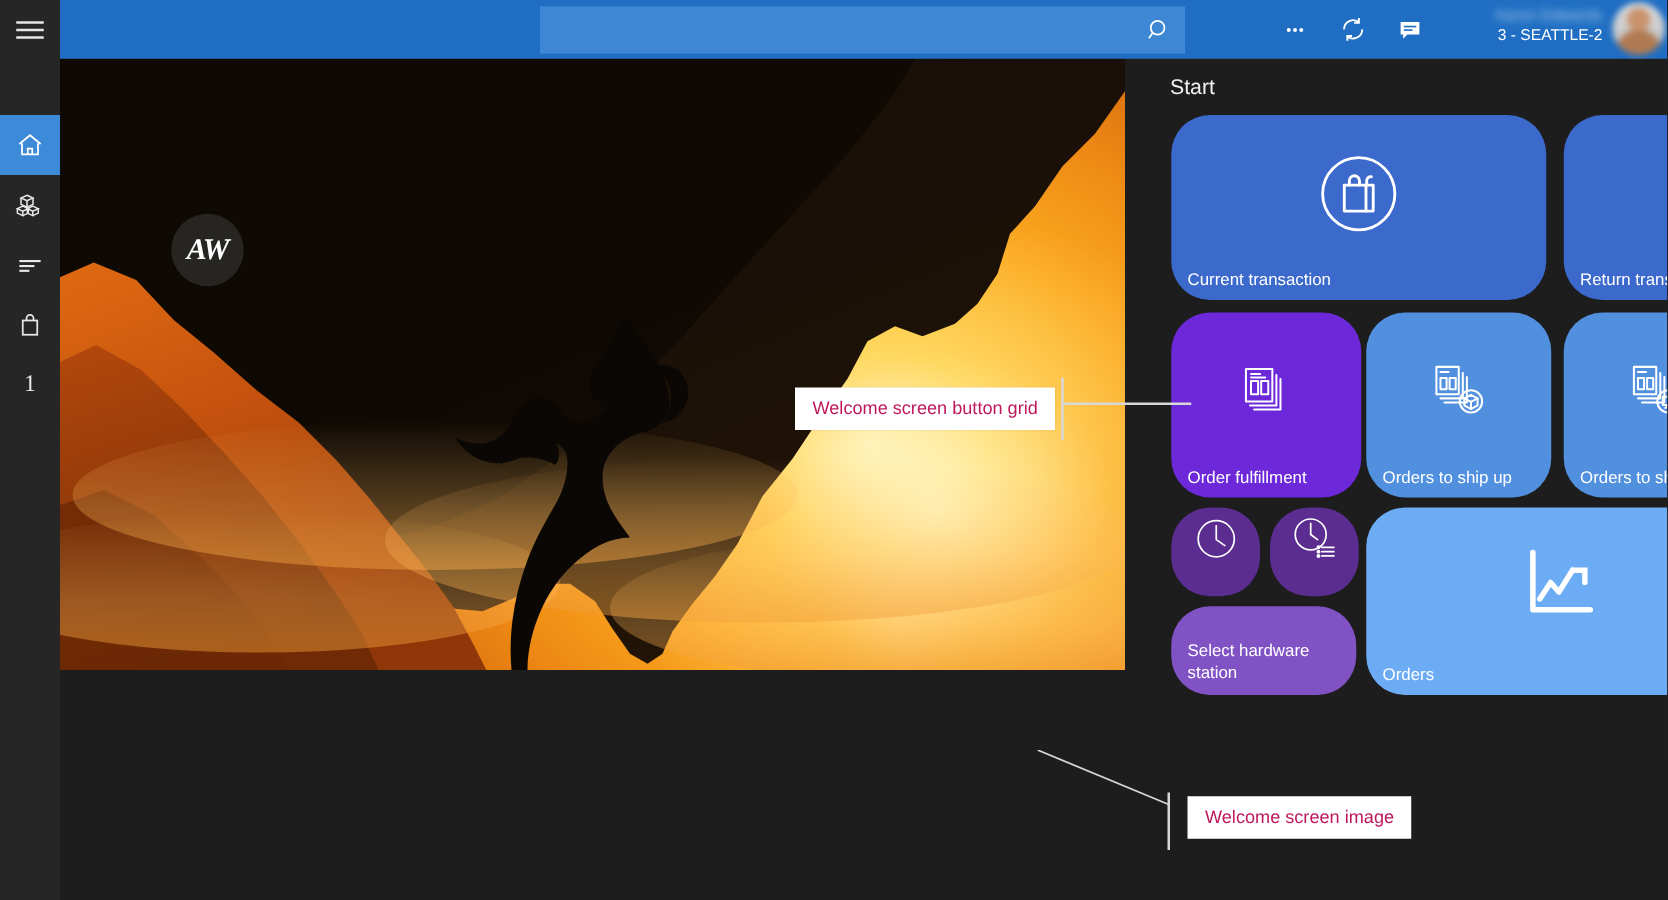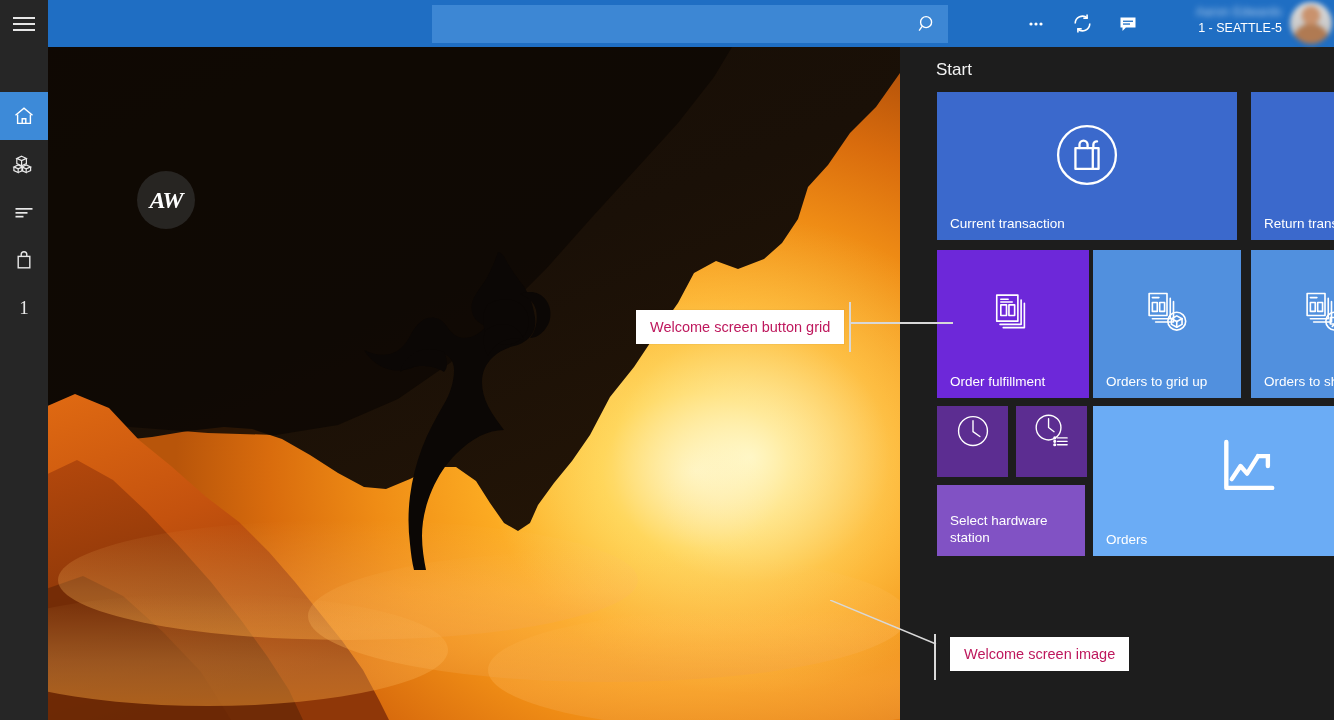--- a/index.html
+++ b/index.html
@@ -59,21 +59,21 @@
     position:absolute;right:2px;top:2px;width:42px;height:42px;border-radius:50%;
     background:
       radial-gradient(circle at 50% 32%, #c9926d 0 26%, rgba(201,146,109,0) 27%),
       radial-gradient(circle at 50% 95%, #b07a52 0 40%, rgba(176,122,82,0) 41%),
       linear-gradient(#ddd,#bbb);
     filter:blur(2.6px);cursor:pointer;
   }
 
   
   .hero{
-    position:absolute;left:48px;top:47px;width:852px;height:673px;
+    position:absolute;left:48px;top:47px;width:852px;height:489px;
     overflow:hidden;background:#120b05;z-index:10;
   }
   .hero-sky{
     position:absolute;inset:0;
     background:
       radial-gradient(ellipse 520px 430px at 76% 63%, #fff1b8 0%, #ffd24a 18%, #fcab22 40%, #ef8c15 62%, #d96c0d 82%, #b8550a 100%),
       linear-gradient(180deg,#7a3d05 0%, #c06a0c 35%, #e8900f 65%, #e07a10 100%);
   }
   .hero-glow{
     position:absolute;left:52%;top:26%;width:520px;height:470px;
@@ -132,21 +132,21 @@
   
   .startpanel{
     position:absolute;left:900px;top:47px;width:434px;height:673px;
     background:#1d1d1d;z-index:12;overflow:hidden;
   }
   .start-title{
     position:absolute;left:36px;top:13px;color:#f2f2f2;font-size:17px;font-weight:400;
   }
   .tiles{position:absolute;left:37px;top:45px;}
   .tile{
-    position:absolute;box-sizing:border-box;cursor:pointer;overflow:hidden;
+    position:absolute;box-sizing:border-box;cursor:pointer;overflow:hidden;border-radius:31px;
   }
   .tile .tlabel{
     position:absolute;left:13px;bottom:8px;color:#fff;font-size:13.5px;line-height:17px;
     white-space:nowrap;
   }
   .tile .tlabel.wrap{white-space:normal;width:105px;bottom:10px;margin-top:23px;}
   .tile .ticon{
     position:absolute;left:0;right:0;top:0;bottom:22px;
     display:flex;align-items:center;justify-content:center;
   }
@@ -295,21 +295,21 @@
        <path d="M18 43h22V18"></path>
        <rect x="14" y="19" width="6" height="11"></rect>
        <rect x="23" y="19" width="6" height="11"></rect>
        <path d="M14 13h8"></path>
        <circle cx="44" cy="42" r="11"></circle>
        <path d="M44 35.5 50.5 39v7L44 49.5 37.5 46v-7z"></path>
        <path d="M37.5 39 44 42.5 50.5 39"></path>
               <path d="M44 42.5v7"></path>
             </svg>
           </div>
-          <div class="tlabel">Orders to grid up</div>
+          <div class="tlabel">Orders to ship up</div>
         </div>
         <div class="tile" style="left: 314px; top: 158px; width: 148px; height: 148px; background: rgb(81, 144, 222);">
           <div class="ticon">
             <svg width="52" height="52" viewBox="0 0 64 64" fill="none" stroke="#ffffff" stroke-width="2" stroke-linejoin="round" stroke-linecap="round">
               <rect x="10" y="8" width="22" height="27"></rect>
        <path d="M14 39h22V14"></path>
        <path d="M18 43h22V18"></path>
        <rect x="14" y="19" width="6" height="11"></rect>
        <rect x="23" y="19" width="6" height="11"></rect>
        <path d="M14 13h8"></path>
@@ -436,21 +436,21 @@
         <svg width="24" height="24" viewBox="0 0 24 24">
           <path d="M4.5 5.5h15v10h-9.6l-3.4 3.4v-3.4H4.5z" fill="#fff"></path>
           <rect x="7" y="8.6" width="10" height="1.3" fill="#1f6ec3"></rect>
           <rect x="7" y="11.4" width="7" height="1.3" fill="#1f6ec3"></rect>
         </svg>
       </div>
     </div>
 
     <div class="userblock">
       <div class="user-name">Aaron Edwards</div>
-      <div class="user-store">1 - SEATTLE-5</div>
+      <div class="user-store">3 - SEATTLE-2</div>
     </div>
     <div class="avatar"></div>
   </div>
 
   <div class="anno" style="left:636px;top:310px;">
     <span class="anno-box">Welcome screen button grid</span>
   </div>
   <div class="vbar" style="left:849px;top:302px;height:50px;z-index:61;"></div>
   <div class="hline" style="left:849px;top:322px;width:104px;z-index:61;"></div>
 

